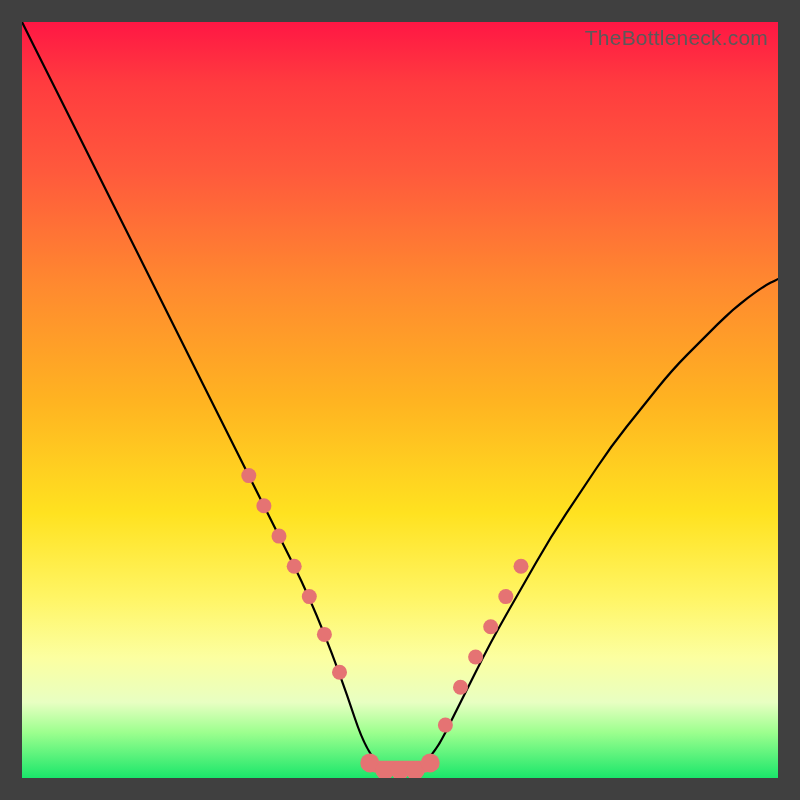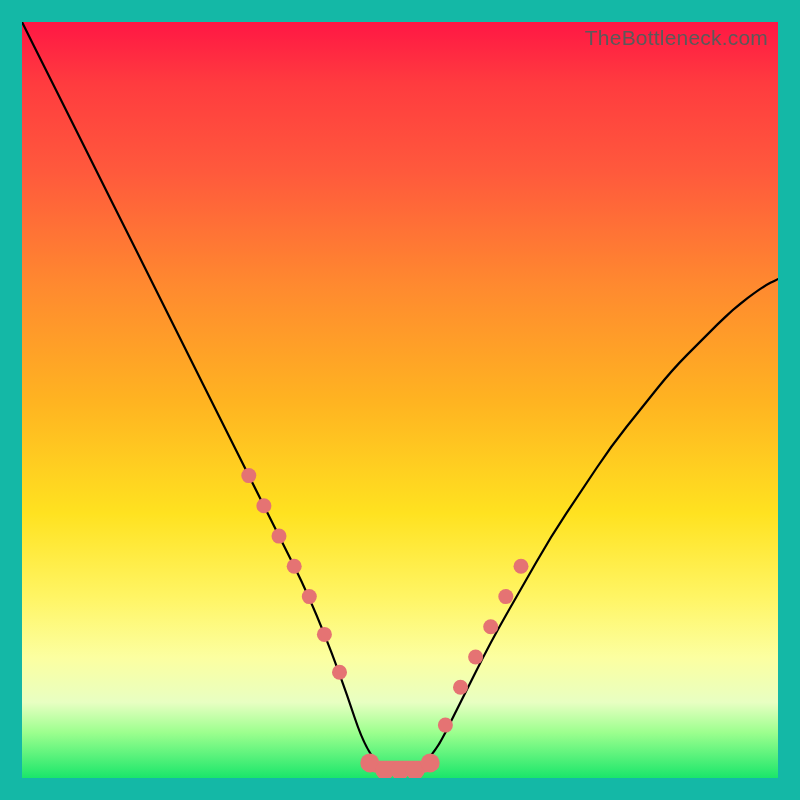--- a/index.html
+++ b/index.html
@@ -8,21 +8,21 @@
     width: 800px;
     height: 800px;
     overflow: hidden;
     background: #000;
     font-family: Arial, Helvetica, sans-serif;
   }
   .frame {
     position: relative;
     width: 800px;
     height: 800px;
-    background: #14b8a6;
+    background: #404040;
   }
   .plot {
     position: absolute;
     left: 22px;
     top: 22px;
     width: 756px;
     height: 756px;
     
     background: linear-gradient(
       to bottom,

